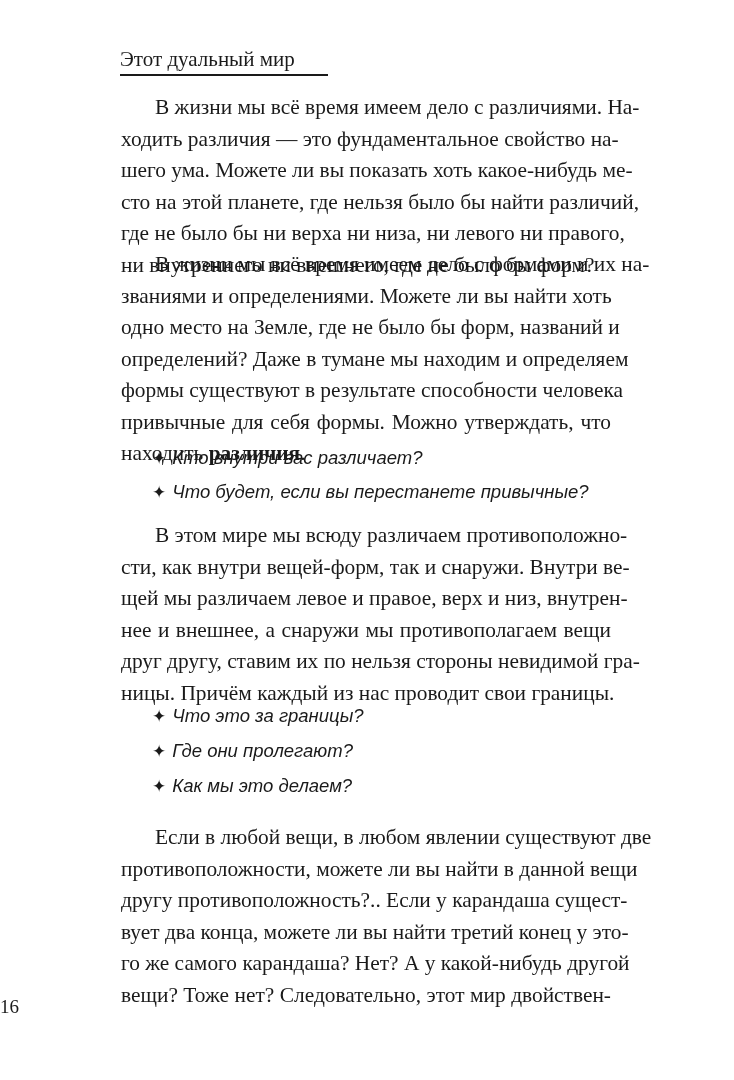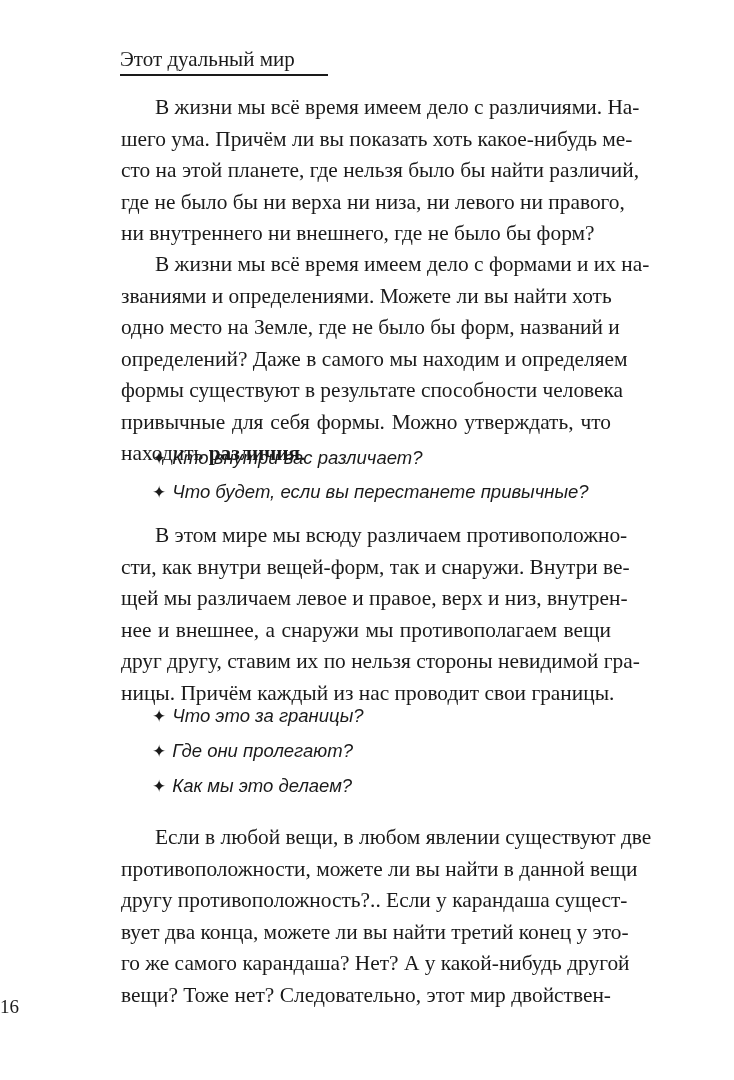--- a/index.html
+++ b/index.html
@@ -34,31 +34,32 @@
 </style>
 </head>
 <body>
 
 <div class="page">
 
   <div class="header">Этот дуальный мир</div>
 
   <div class="para" style="top:92px;">
     <span class="line justify indent">В жизни мы всё время имеем дело с различиями. На-</span>
-    <span class="line justify">шего ума. Причём ли вы показать хоть какое-нибудь ме-</span>
+    <span class="line justify">ходить различия — это фундаментальное свойство на-</span>
+    <span class="line justify">шего ума. Можете ли вы показать хоть какое-нибудь ме-</span>
     <span class="line justify">сто на этой планете, где нельзя было бы найти различий,</span>
     <span class="line justify">где не было бы ни верха ни низа, ни левого ни правого,</span>
     <span class="line">ни внутреннего ни внешнего, где не было бы форм?</span>
   </div>
 
   <div class="para" style="top:249px;">
     <span class="line justify indent">В жизни мы всё время имеем дело с формами и их на-</span>
     <span class="line justify">званиями и определениями. Можете ли вы найти хоть</span>
     <span class="line justify">одно место на Земле, где не было бы форм, названий и</span>
-    <span class="line justify">определений? Даже в самого мы находим и определяем</span>
+    <span class="line justify">определений? Даже в тумане мы находим и определяем</span>
     <span class="line justify">формы существуют в результате способности человека</span>
     <span class="line justify">привычные для себя формы. Можно утверждать, что</span>
     <span class="line"><span>находить </span><span class="bold">различия</span><span>.</span></span>
   </div>
 
   <div class="q" style="top:446px;">
     <span class="bullet">✦</span><span>Кто внутри вас различает?</span>
   </div>
   <div class="q" style="top:480px;">
     <span class="bullet">✦</span><span>Что будет, если вы перестанете привычные?</span>

